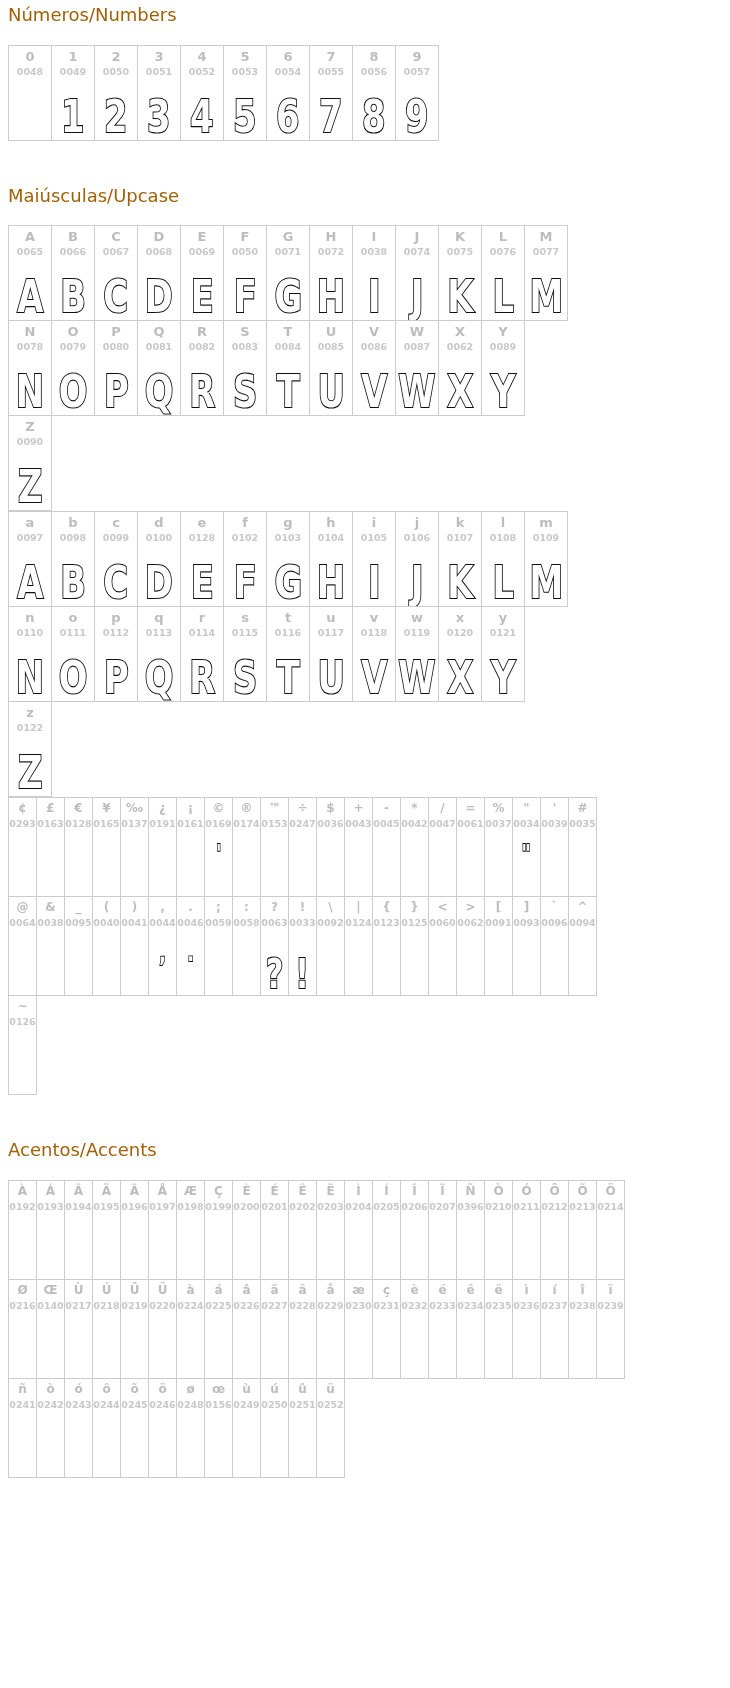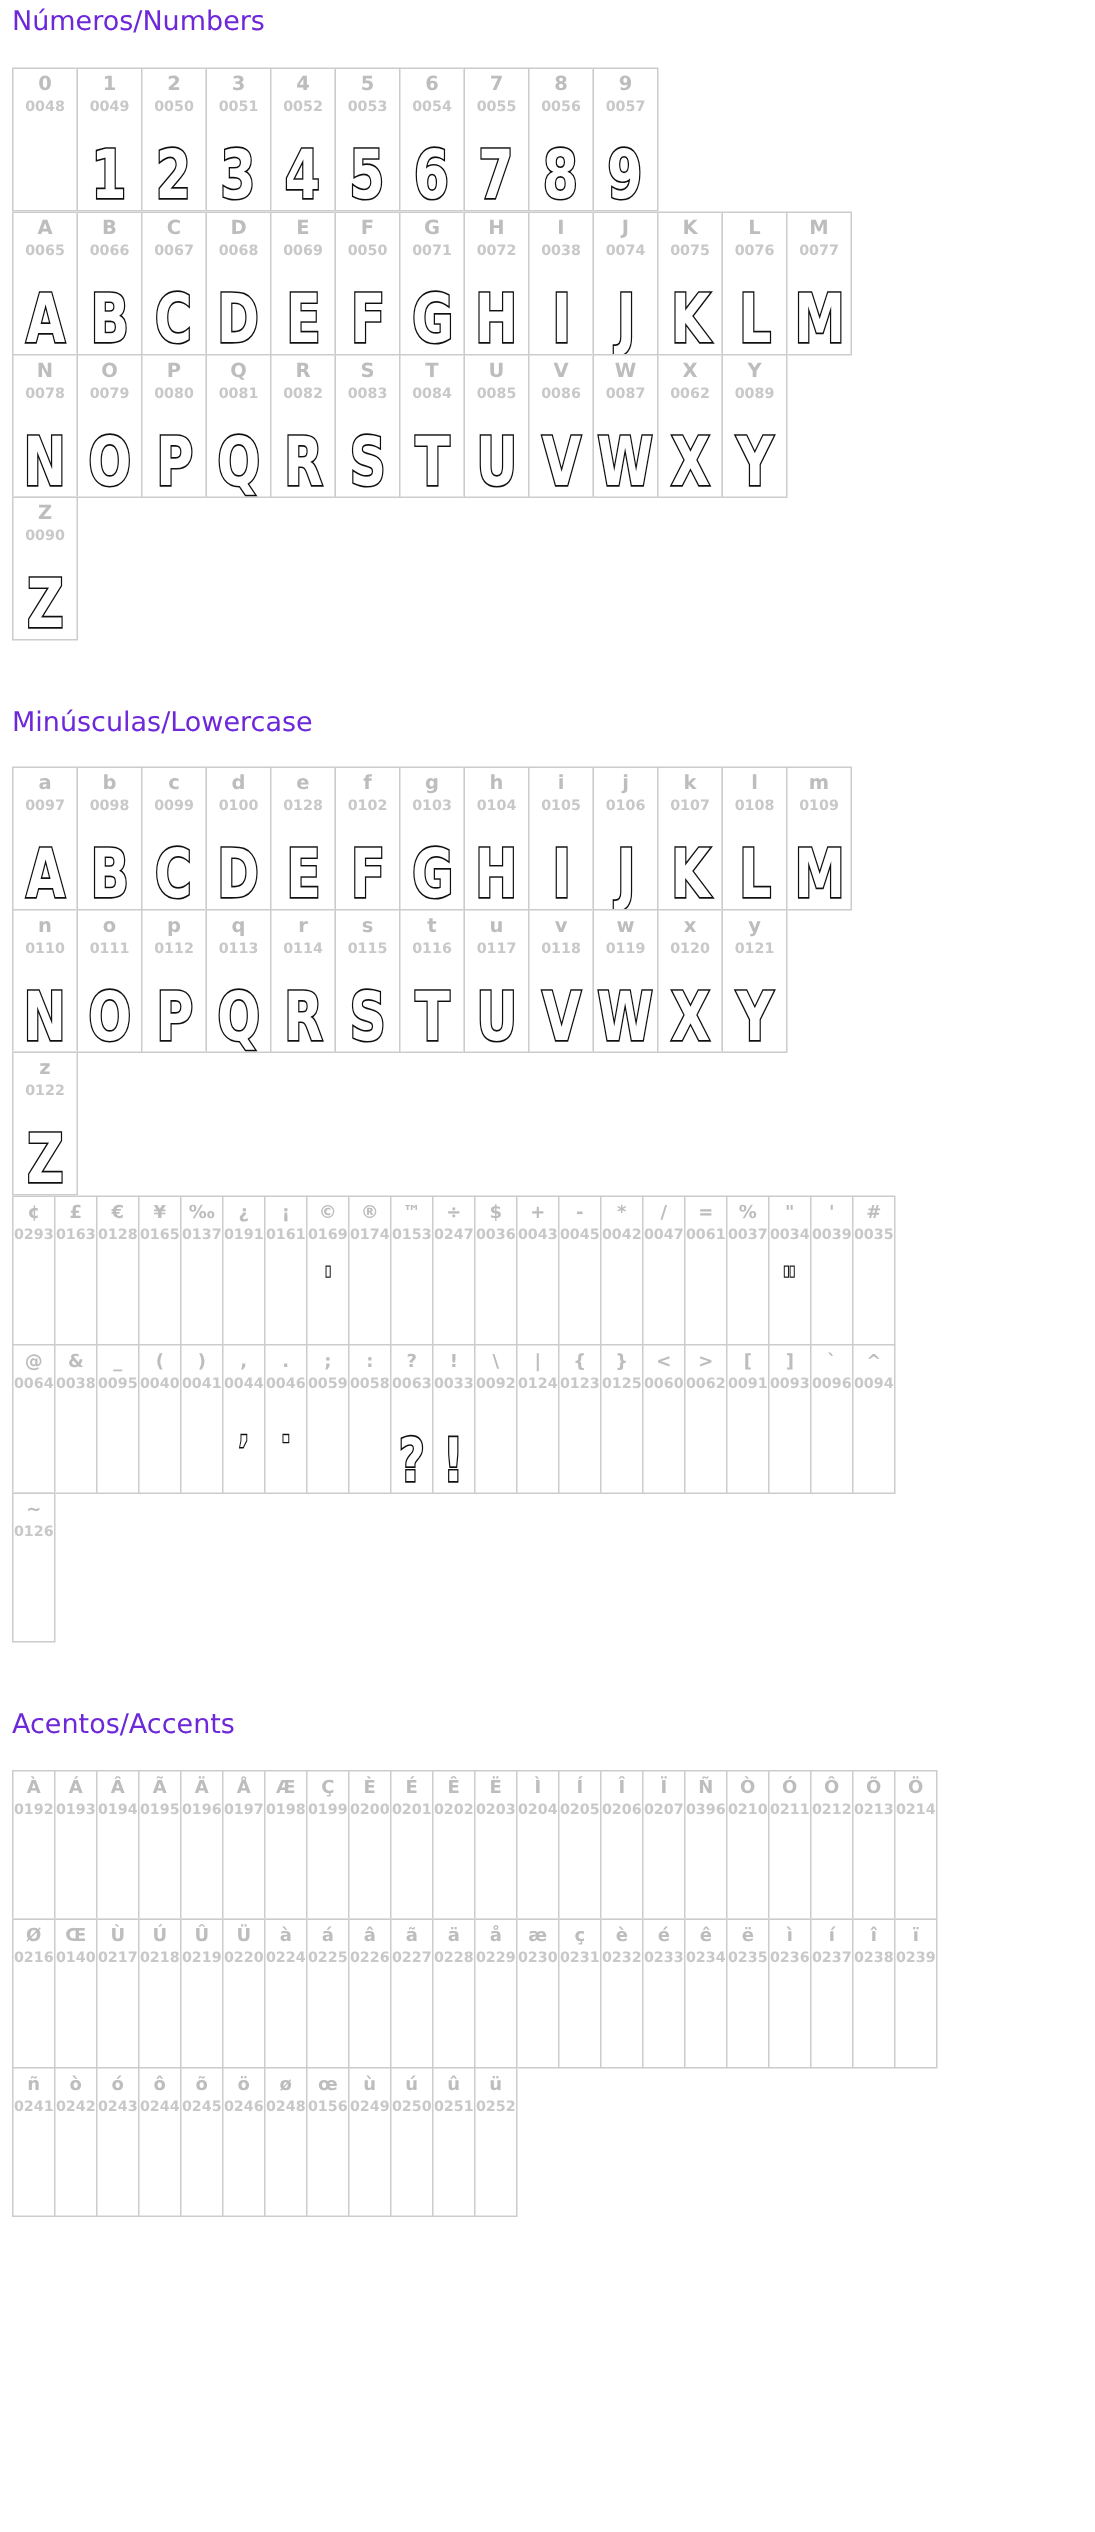--- a/index.html
+++ b/index.html
@@ -1,18 +1,18 @@
 <!DOCTYPE html>
 <html><head>
 <meta charset="utf-8">
 <style>
   html,body{margin:0;padding:0;background:#ffffff;}
   body{font-family:"DejaVu Sans","Liberation Sans",sans-serif;}
   .page{padding:2px 8px 26px 8px;width:714px;}
-  h2{font-size:18px;font-weight:400;color:#6d28d9;margin:44px 0 19px 0;line-height:1.2;}
+  h2{font-size:18px;font-weight:400;color:#a16207;margin:44px 0 19px 0;line-height:1.2;}
   section:first-of-type h2{margin-top:2px;}
   .cells-row{display:flex;width:max-content;}
   .cells-row + .cells-row{margin-top:-1px;}
   .cell{border:1px solid #cccccc;margin-left:-1px;background:#fff;display:flex;flex-direction:column;align-items:center;box-sizing:border-box;}
   .cell:first-child{margin-left:0;}
   .wide .cell{width:44px;}
   .narrow .cell{width:29px;}
   .char{font-size:13px;font-weight:bold;color:#bdbdbd;line-height:1.25;padding-top:3px;height:17px;text-align:center;}
   .narrow .char{font-size:12px;}
   .code{font-size:9.5px;font-weight:bold;color:#c8c8c8;line-height:1.2;height:12px;text-align:center;letter-spacing:0;}
@@ -101,20 +101,21 @@
             <div class="code">0057</div>
             <div class="glyphbox">
               <span class="glyph">9</span>
             </div>
           </div>
         </div>
       </div>
   </section>
 
   <section>
+    <h2>Maiúsculas/Upcase</h2>
     <div class="cells wide">
         <div class="cells-row">
           <div class="cell">
             <div class="char">A</div>
             <div class="code">0065</div>
             <div class="glyphbox">
               <span class="glyph">A</span>
             </div>
           </div>
           <div class="cell">
@@ -294,21 +295,20 @@
             <div class="code">0090</div>
             <div class="glyphbox">
               <span class="glyph">Z</span>
             </div>
           </div>
         </div>
       </div>
   </section>
 
   <section>
-    <h2>Minúsculas/Lowercase</h2>
     <div class="cells wide">
         <div class="cells-row">
           <div class="cell">
             <div class="char">a</div>
             <div class="code">0097</div>
             <div class="glyphbox">
               <span class="glyph">A</span>
             </div>
           </div>
           <div class="cell">

